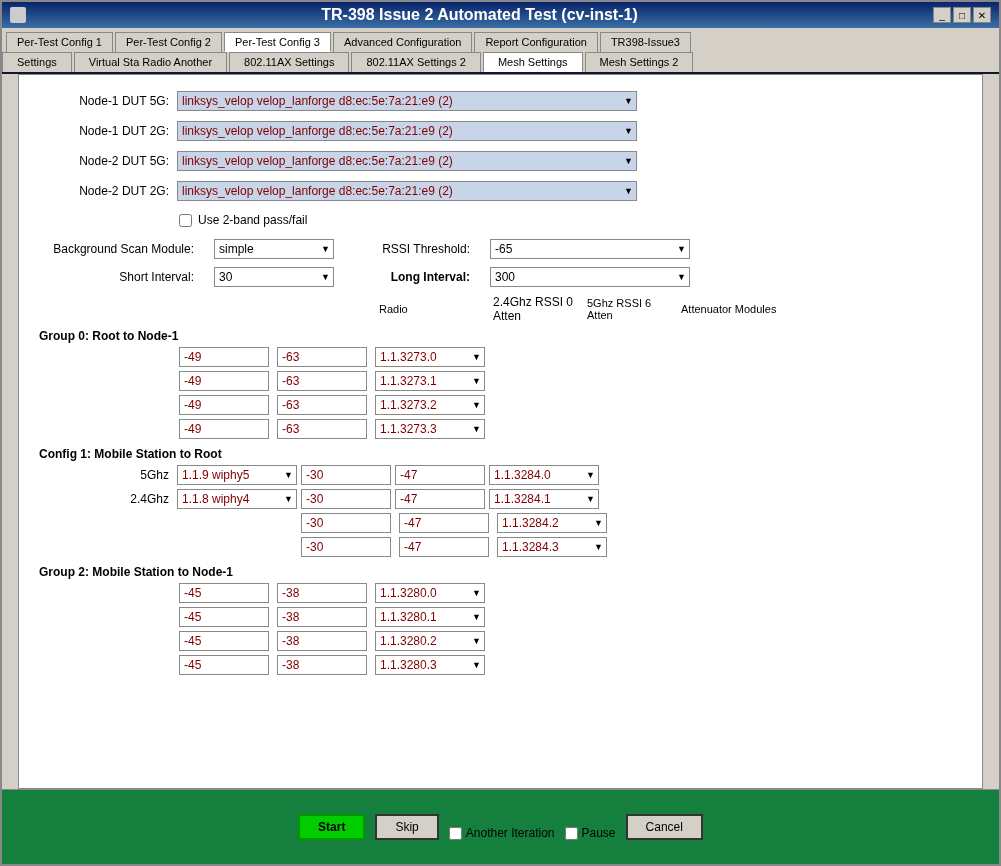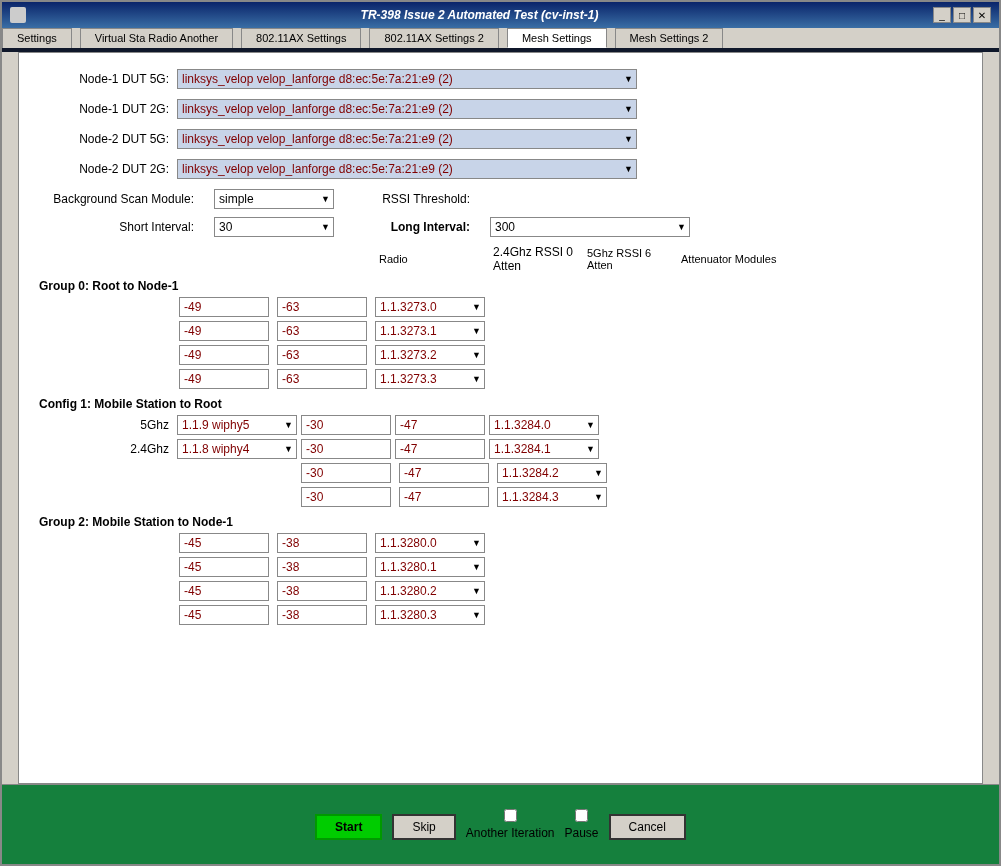--- a/index.html
+++ b/index.html
@@ -23,23 +23,22 @@
       background: linear-gradient(to bottom, #0a246a, #3a6ea5);
       color: white;
       padding: 4px 8px;
       display: flex;
       align-items: center;
       justify-content: space-between;
       height: 26px;
       flex-shrink: 0;
     }
     .title-bar-text {
-      font-size: 12px;
+      font-size: 16px;
       font-weight: bold;
-      font-style: italic;
     }
     .title-bar-buttons {
       display: flex;
       gap: 2px;
     }
     .title-btn {
       width: 18px;
       height: 16px;
       background: #d4d0c8;
       border: 1px solid #888;
@@ -67,23 +66,22 @@
     .tab.active {
       background: #ffffff;
       border-bottom: 1px solid #ffffff;
       z-index: 1;
       position: relative;
     }
     .sub-tabs {
       display: flex;
       background: #d4d0c8;
       padding: 0 0;
-      border-bottom: 4px solid #0f172a;
+      border-bottom: 2px solid #0f172a;
       flex-shrink: 0;
-      gap: 6px;
     }
     .sub-tab {
       padding: 3px 14px;
       border: 1px solid #888;
       border-bottom: none;
       background: #d4d0c8;
       cursor: pointer;
       margin-right: 2px;
       font-size: 11px;
     }
@@ -293,38 +291,45 @@
     .btn-start {
       background: #00cc00;
       border: 2px solid #009900;
       font-weight: bold;
       color: #000;
     }
     .checkbox-label {
       display: flex;
       align-items: center;
       gap: 4px;
-      flex-direction: column;
     }
   </style>
 </head>
 <body>
 
 <div class="window">
 
   <div class="title-bar">
     <div style="width:16px;height:16px;background:#ccc;border-radius:2px;"></div>
     <span class="title-bar-text">TR-398 Issue 2 Automated Test  (cv-inst-1)</span>
     <div class="title-bar-buttons">
       <button class="title-btn">_</button>
       <button class="title-btn">□</button>
       <button class="title-btn">✕</button>
     </div>
   </div>
 
+  <div class="main-tabs">
+    <div class="tab">Per-Test Config 1</div>
+    <div class="tab">Per-Test Config 2</div>
+    <div class="tab active">Per-Test Config 3</div>
+    <div class="tab">Advanced Configuration</div>
+    <div class="tab">Report Configuration</div>
+    <div class="tab">TR398-Issue3</div>
+  </div>
 
   <div class="sub-tabs">
     <div class="sub-tab">Settings</div>
     <div class="sub-tab">Virtual Sta Radio Another</div>
     <div class="sub-tab">802.11AX Settings</div>
     <div class="sub-tab">802.11AX Settings 2</div>
     <div class="sub-tab active">Mesh Settings</div>
     <div class="sub-tab">Mesh Settings 2</div>
   </div>
 
@@ -359,29 +364,38 @@
 
     <div class="form-row">
       <span class="form-label">Node-2 DUT 2G:</span>
       <div class="select-wrapper">
         <select>
           <option>linksys_velop velop_lanforge d8:ec:5e:7a:21:e9 (2)</option>
         </select>
       </div>
     </div>
 
+    <div class="checkbox-row">
+      <input type="checkbox" style="">
+      <span>Use 2-band pass/fail</span>
+    </div>
 
     <div class="two-col-row">
       <span class="col-label" style="width:155px;text-align:right;margin-right:4px;">Background Scan Module:</span>
       <div class="small-select-wrapper">
         <select>
           <option>simple</option>
         </select>
       </div>
       <span class="col-label" style="width:120px;text-align:right;margin-right:4px;">RSSI Threshold:</span>
+      <div class="right-select-wrapper">
+        <select>
+          <option>-65</option>
+        </select>
+      </div>
     </div>
 
     <div class="two-col-row">
       <span class="col-label" style="width:155px;text-align:right;margin-right:4px;">Short Interval:</span>
       <div class="small-select-wrapper">
         <select>
           <option>30</option>
         </select>
       </div>
       <span class="col-label" style="width:120px;text-align:right;margin-right:4px;font-weight:bold;">Long Interval:</span>

